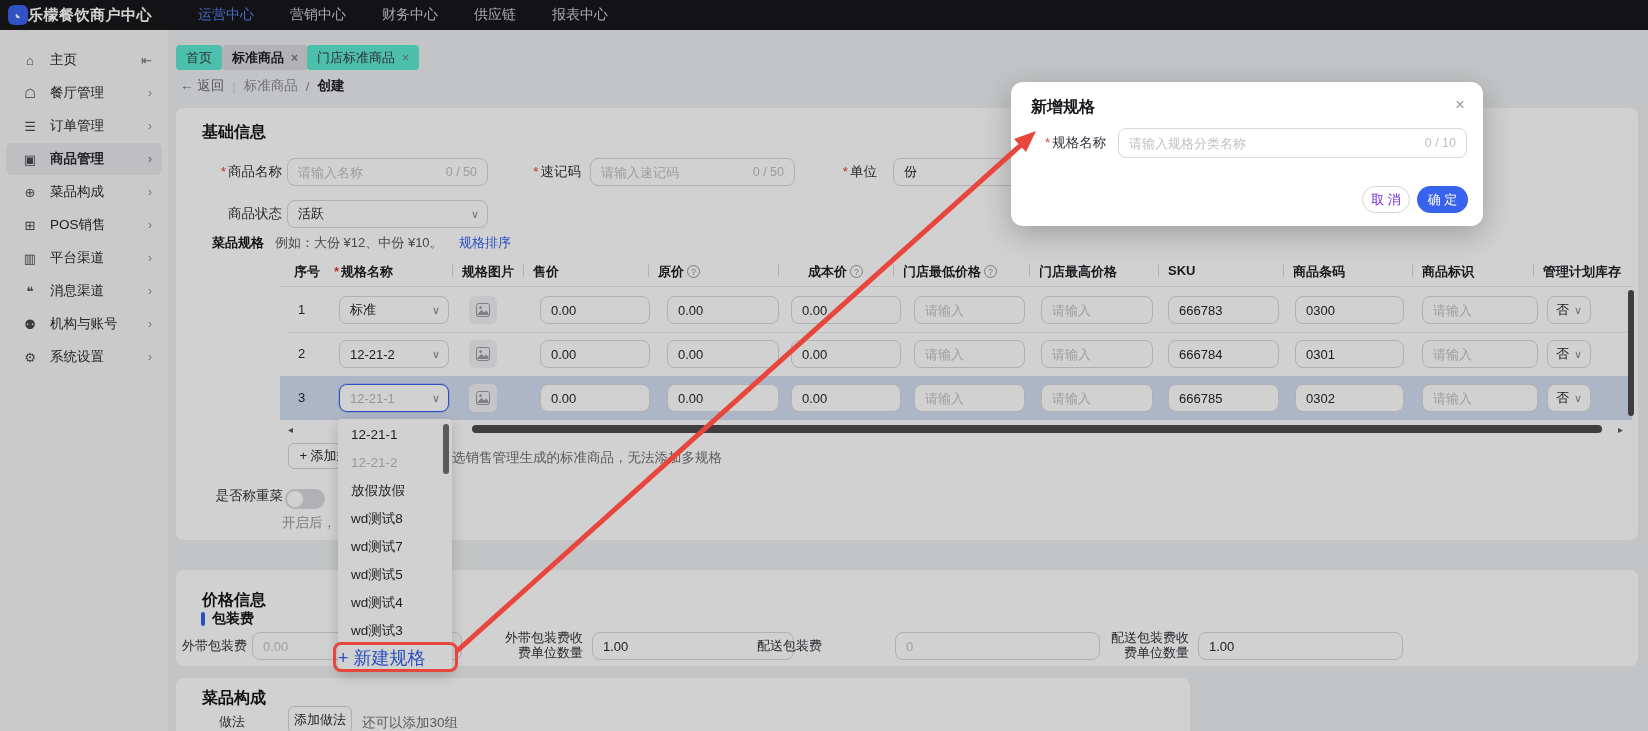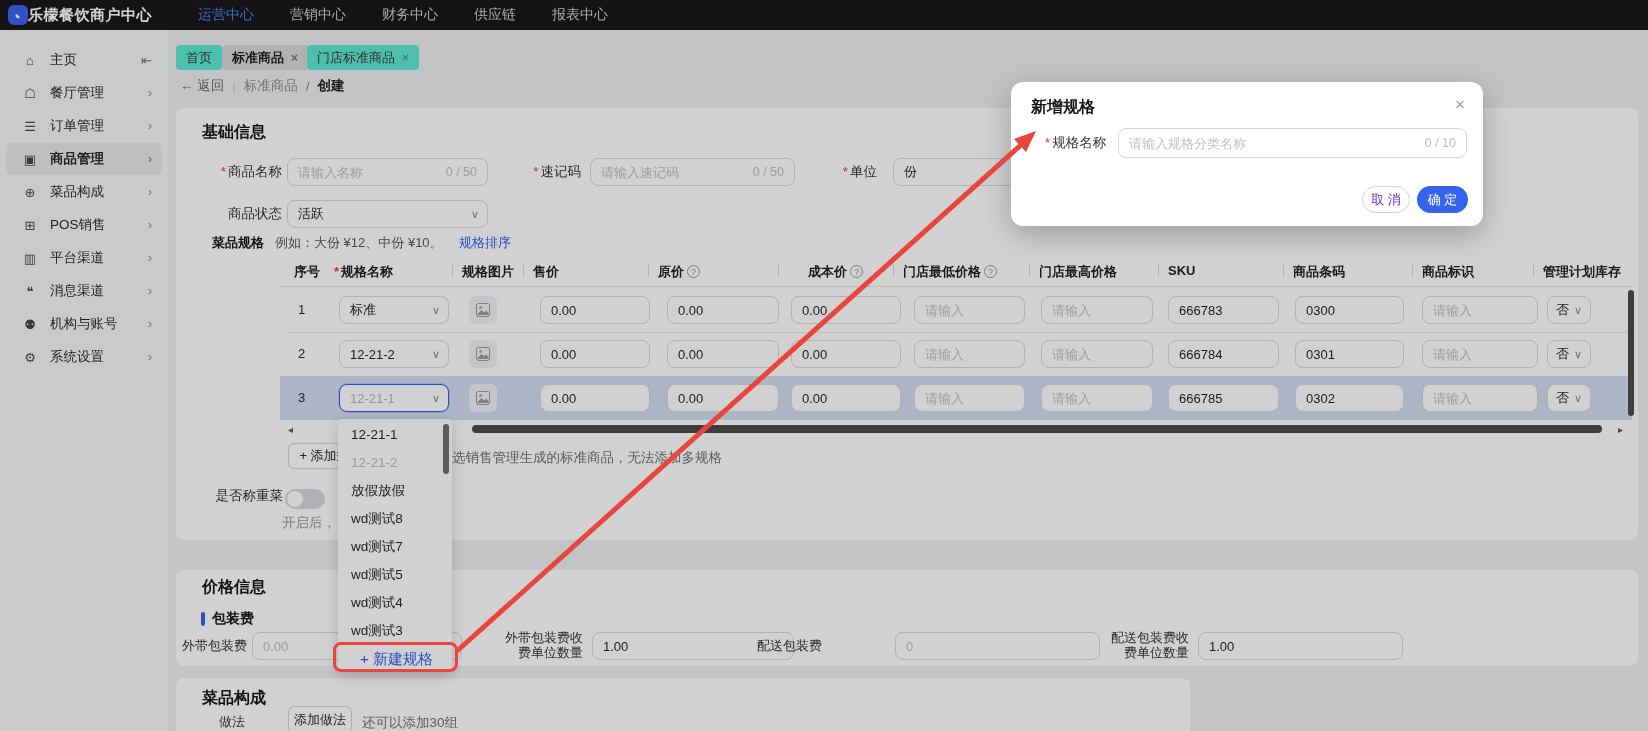--- a/index.html
+++ b/index.html
@@ -78,21 +78,21 @@
   .toggle .knob { position:absolute; left:2px; top:2px; width:16px; height:16px; border-radius:50%; background:#fff; }
 
   .subhead { position:absolute; display:flex; align-items:center; gap:7px; font-weight:bold; font-size:14px; color:#17171b; }
   .subhead .bar { width:4px; height:14px; background:#3662ec; border-radius:2px; }
   .lbl2 { position:absolute; text-align:right; color:#33333a; font-size:13px; line-height:15px; }
 
   
   .dropdown { position:absolute; left:338px; top:419px; width:114px; background:#fff; border-radius:4px; box-shadow:0 4px 14px rgba(0,0,0,.18); z-index:30; padding-top:2px; }
   .dd-item { height:28px; line-height:28px; padding-left:13px; font-size:13.5px; color:#2a2a2f; cursor:pointer; white-space:nowrap; }
   .dd-item.disabled { color:#bcbcc2; }
-  .dd-create { height:27px; line-height:27px; padding-left:22px; color:#3662ec; font-size:15px; cursor:pointer; white-space:nowrap; }
+  .dd-create { height:27px; line-height:27px; color:#3662ec; font-size:18px; cursor:pointer; white-space:nowrap; }
   .dd-scroll { position:absolute; right:3px; top:5px; width:6px; height:50px; background:#6e6e74; border-radius:3px; }
 
   
   .overlay { position:absolute; left:0; top:0; width:1648px; height:731px; background:rgba(0,0,0,0.18); z-index:50; }
 
   
   .modal { position:absolute; left:1011px; top:82px; width:472px; height:144px; background:#fff; border-radius:12px; box-shadow:0 8px 30px rgba(0,0,0,.25); z-index:60; }
   .modal-title { position:absolute; left:20px; top:15px; font-size:16px; font-weight:bold; color:#17171b; }
   .modal-close { position:absolute; right:18px; top:13px; font-size:17px; color:#9a9aa0; cursor:pointer; }
   .modal .ctrl { border-radius:8px; height:30px; }
@@ -395,21 +395,21 @@
     <div class="hint-text" style="left:276px; top:341px;">选销售管理生成的标准商品，无法添加多规格</div>
 
     <div class="lbl" style="left:17px; top:374px; width:90px;">是否称重菜</div>
     <div class="toggle" style="left:109px; top:381px;">
         <div class="knob"></div>
       </div>
     <div class="hint-text" style="left:106px; top:406px; color:#9a9aa0;">开启后，</div>
   </div>
 
   <div class="card" style="left:176px; top:570px; width:1462px; height:96px;">
-    <div class="card-title" style="left:26px; top:7px;">价格信息</div>
+    <div class="card-title" style="left:26px; top:20px;">价格信息</div>
     <div class="subhead" style="left:25px; top:40px;">
       <span class="bar"></span>
       <span>包装费</span>
     </div>
     <div class="lbl" style="left:0px; top:62px; width:71px; font-size:13px;">外带包装费</div>
     <div class="ctrl" style="left:76px; top:62px; width:210px;">
         <input placeholder="0.00" style="">
       </div>
     <div class="lbl2" style="left:327px; top:60px; width:80px;">外带包装费收费单位数量</div>
     <div class="ctrl" style="left:416px; top:62px; width:202px;">

